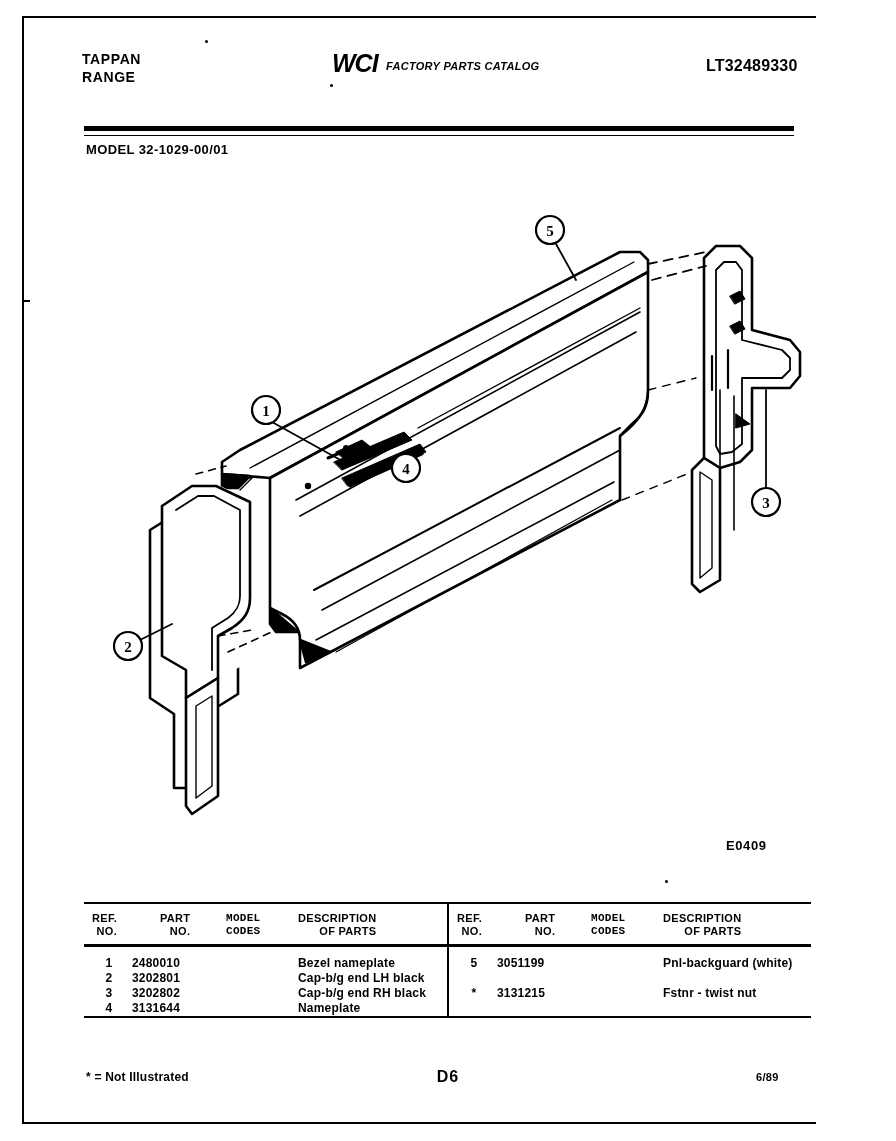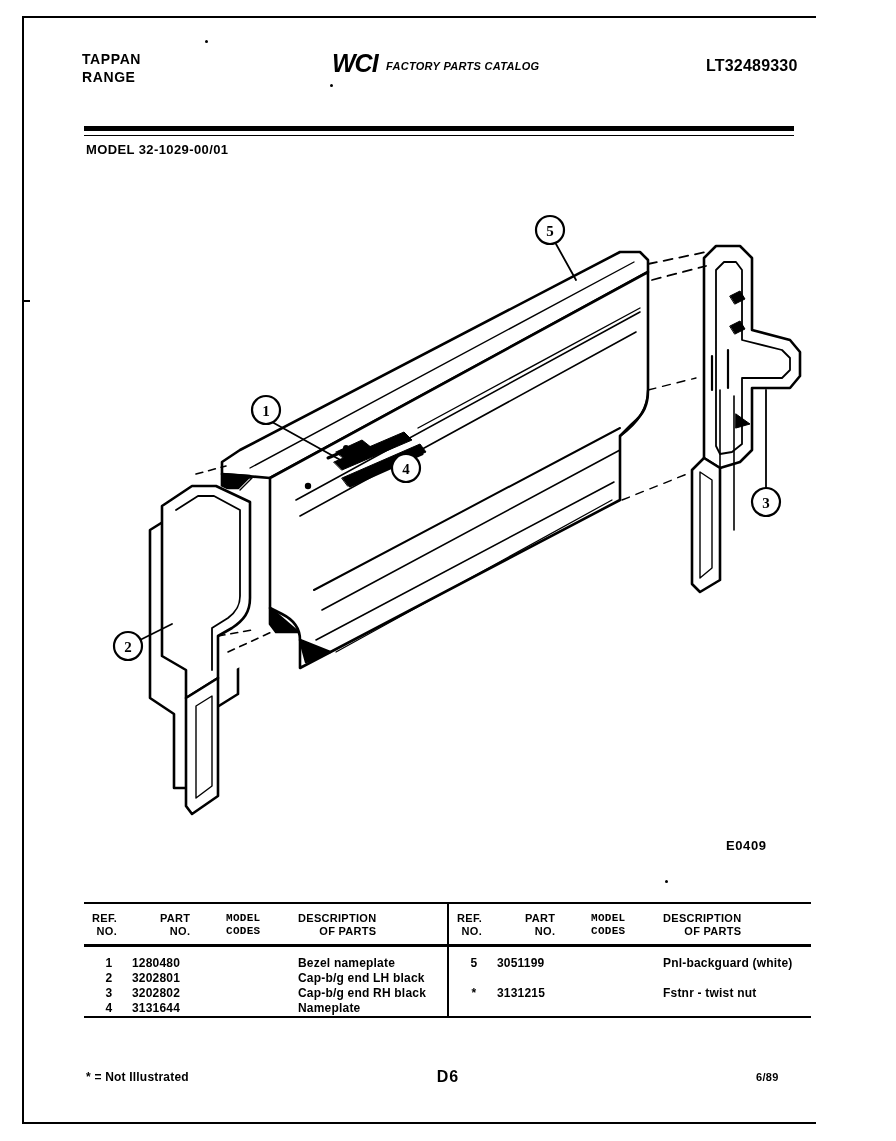--- a/index.html
+++ b/index.html
@@ -390,21 +390,21 @@
         <span>MODEL</span>
         <span class="l2">CODES</span>
       </div>
       <div class="col-head head-row c-desc">
         <span>DESCRIPTION</span>
         <span class="l2">OF PARTS</span>
       </div>
 
       <div class="row" style="top:54px;">
         <span class="cell ref">1</span>
-        <span class="cell part">1280480</span>
+        <span class="cell part">2480010</span>
         <span class="cell model"></span>
         <span class="cell desc">Bezel nameplate</span>
       </div>
       <div class="row" style="top:69px;">
         <span class="cell ref">2</span>
         <span class="cell part">3202801</span>
         <span class="cell model"></span>
         <span class="cell desc">Cap-b/g end LH black</span>
       </div>
       <div class="row" style="top:84px;">

